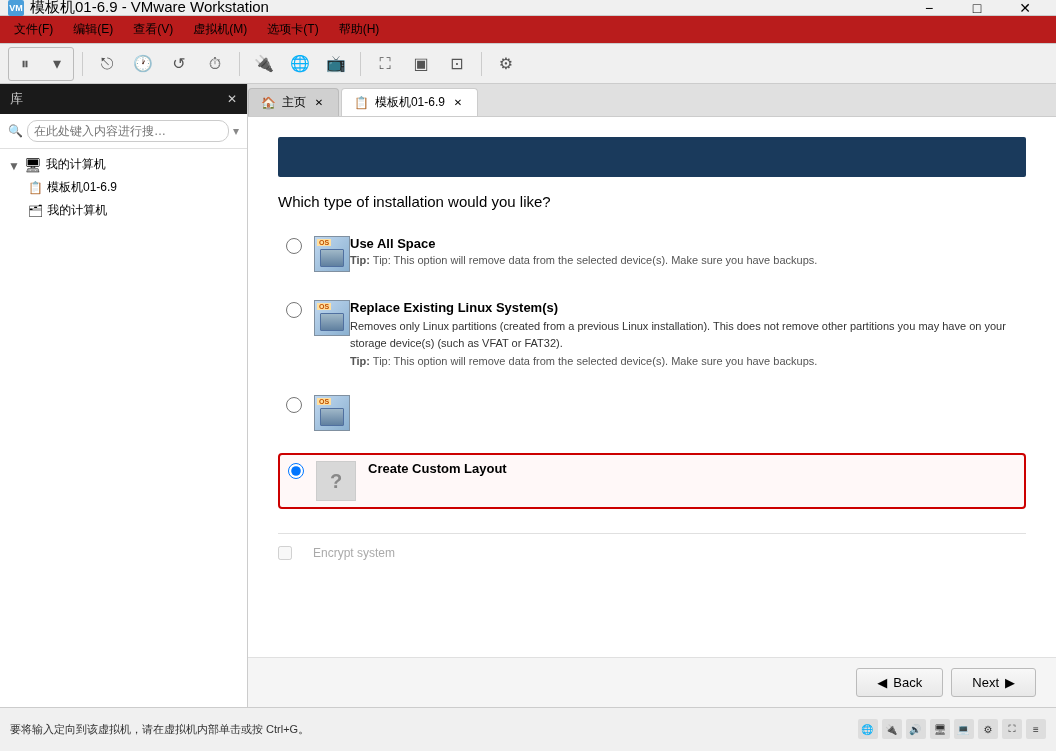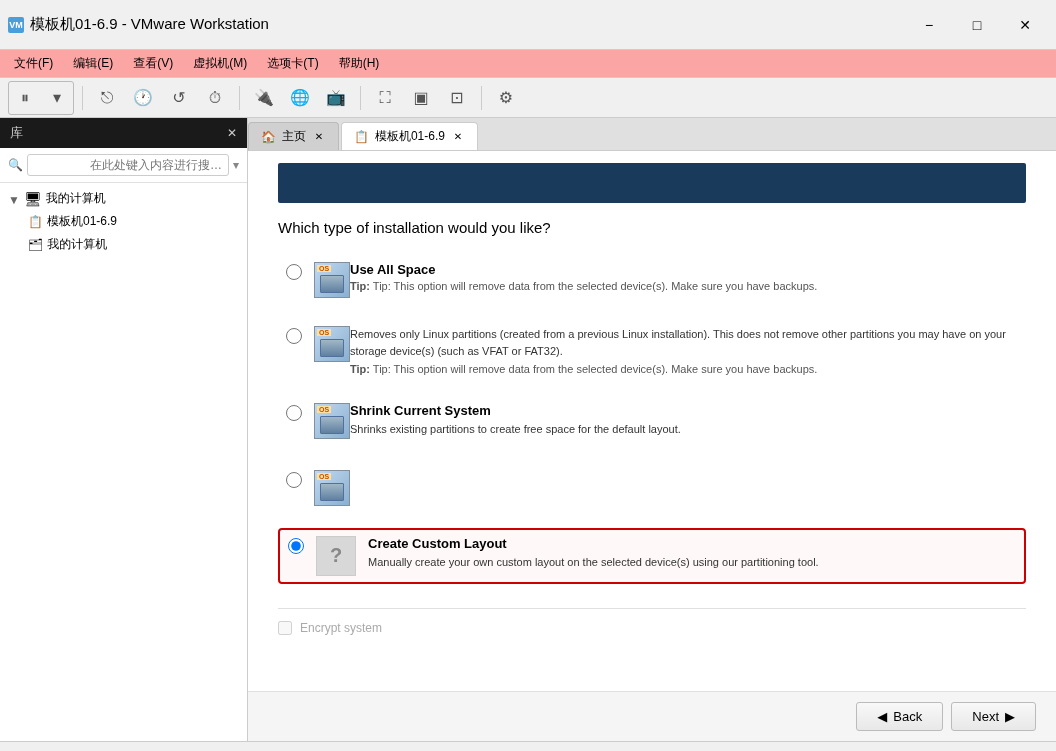--- a/index.html
+++ b/index.html
@@ -1,35 +1,35 @@
 <!DOCTYPE html>
 <html><head>
   <meta charset="utf-8">
   <style>
     * { box-sizing: border-box; margin: 0; padding: 0; }
     body { font-family: 'Microsoft YaHei', 'SimHei', Arial, sans-serif; font-size: 12px; background: #f0f0f0; width: 1056px; height: 751px; overflow: hidden; }
 
     
     .titlebar {
       background: #f0f0f0;
-      height: 50px;
+      height: 16px;
       display: flex;
       align-items: center;
       padding: 0 8px;
       border-bottom: 1px solid #ccc;
       user-select: none;
     }
     .titlebar-icon { width: 16px; height: 16px; margin-right: 6px; background: #4a9eda; border-radius: 2px; display: flex; align-items: center; justify-content: center; }
     .titlebar-title { flex: 1; font-size: 15px; color: #000; }
     .titlebar-controls { display: flex; gap: 2px; }
     .titlebar-btn { width: 46px; height: 32px; border: none; background: transparent; cursor: pointer; font-size: 14px; display: flex; align-items: center; justify-content: center; }
 
     
     .menubar {
-      background: #fca5a5;
+      background: #b91c1c;
       height: 28px;
       display: flex;
       align-items: center;
       padding: 0 4px;
       border-bottom: 1px solid #ccc;
     }
     .menubar-item {
       padding: 4px 10px;
       cursor: pointer;
       font-size: 12px;
@@ -89,25 +89,24 @@
     .sidebar-search {
       padding: 6px 8px;
       border-bottom: 1px solid #e0e0e0;
       display: flex;
       align-items: center;
       gap: 4px;
     }
     .sidebar-search input {
       flex: 1;
       border: 1px solid #ccc;
-      border-radius: 3px;
+      border-radius: 10px;
       padding: 3px 6px;
       font-size: 12px;
       color: #888;
-      text-align: right;
     }
     .sidebar-tree { padding: 4px 0; flex: 1; overflow-y: auto; }
     .tree-item { display: flex; align-items: center; padding: 3px 8px; cursor: pointer; font-size: 12px; }
     .tree-item .expand-icon { width: 12px; height: 12px; margin-right: 4px; color: #666; }
     .tree-item-child { padding-left: 28px; }
 
     
     .content-area {
       flex: 1;
       display: flex;
@@ -133,21 +132,21 @@
       font-size: 12px;
       margin-right: 2px;
       gap: 6px;
     }
     .tab.active { background: #fff; border-color: #ccc; }
     .tab-close { width: 14px; height: 14px; border-radius: 50%; border: none; background: transparent; cursor: pointer; display: flex; align-items: center; justify-content: center; font-size: 10px; }
 
     
     .vm-content {
       flex: 1;
-      padding: 12px 30px;
+      padding: 20px 30px;
       overflow-y: auto;
       background: #fff;
     }
 
     
     .vm-dark-header {
       background: #1a3a5c;
       height: 40px;
       margin-bottom: 16px;
       border-radius: 2px;
@@ -200,21 +199,21 @@
 
     
     .checkboxes {
       margin-top: 24px;
       padding-top: 12px;
       border-top: 1px solid #e0e0e0;
     }
     .checkbox-row {
       display: flex;
       align-items: center;
-      gap: 8px;
+      gap: 21px;
       margin-bottom: 8px;
       font-size: 12px;
     }
     .checkbox-row input[type=checkbox] { width: 14px; height: 14px; }
     .checkbox-row.disabled { color: #aaa; }
 
     
     .bottom-bar {
       display: flex;
       justify-content: flex-end;
@@ -402,53 +401,42 @@
         </div>
       </div>
 
       <div class="option-row">
         <input type="radio" class="option-radio" name="install-type" style="">
         <div class="disk-icon">
           <span class="os-label">OS</span>
           <div class="disk-visual"></div>
         </div>
         <div class="option-text">
+          <div class="option-name">Replace Existing Linux System(s)</div>
           <div class="option-desc">Removes only Linux partitions (created from a previous Linux installation).  This does not remove other partitions you may have on your storage device(s) (such as VFAT or FAT32).</div>
           <div class="option-tip"><strong>Tip:</strong> <span>Tip: This option will remove data from the selected device(s).  Make sure you have backups.</span></div>
         </div>
       </div>
+
 
       <div class="option-row">
         <input type="radio" class="option-radio" name="install-type" style="">
         <div class="disk-icon">
           <span class="os-label">OS</span>
           <div class="disk-visual"></div>
         </div>
-        <div class="option-text">
-          <div class="option-name">Shrink Current System</div>
-          <div class="option-desc">Shrinks existing partitions to create free space for the default layout.</div>
-        </div>
-      </div>
-
-      <div class="option-row">
-        <input type="radio" class="option-radio" name="install-type" style="">
-        <div class="disk-icon">
-          <span class="os-label">OS</span>
-          <div class="disk-visual"></div>
-        </div>
       </div>
 
       <div class="option-row selected">
         <input type="radio" class="option-radio" name="install-type" checked="" style="">
         <div style="width:40px;height:40px;border:1px solid #ccc;background:#d8d8d8;display:flex;align-items:center;justify-content:center;margin-right:12px;flex-shrink:0">
           <span style="font-size:20px;font-weight:bold;color:#888">?</span>
         </div>
         <div class="option-text">
           <div class="option-name">Create Custom Layout</div>
-          <div class="option-desc">Manually create your own custom layout on the selected device(s) using our partitioning tool.</div>
         </div>
       </div>
 
       <div class="checkboxes">
         <div class="checkbox-row disabled">
           <input type="checkbox" disabled="" style="">
           <span>Encrypt system</span>
         </div>
 
       </div>

